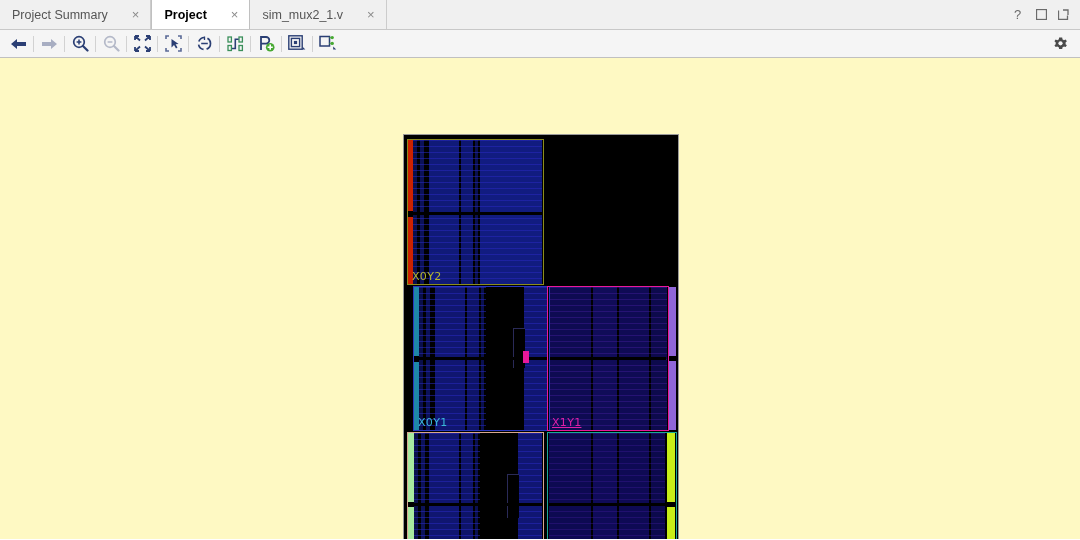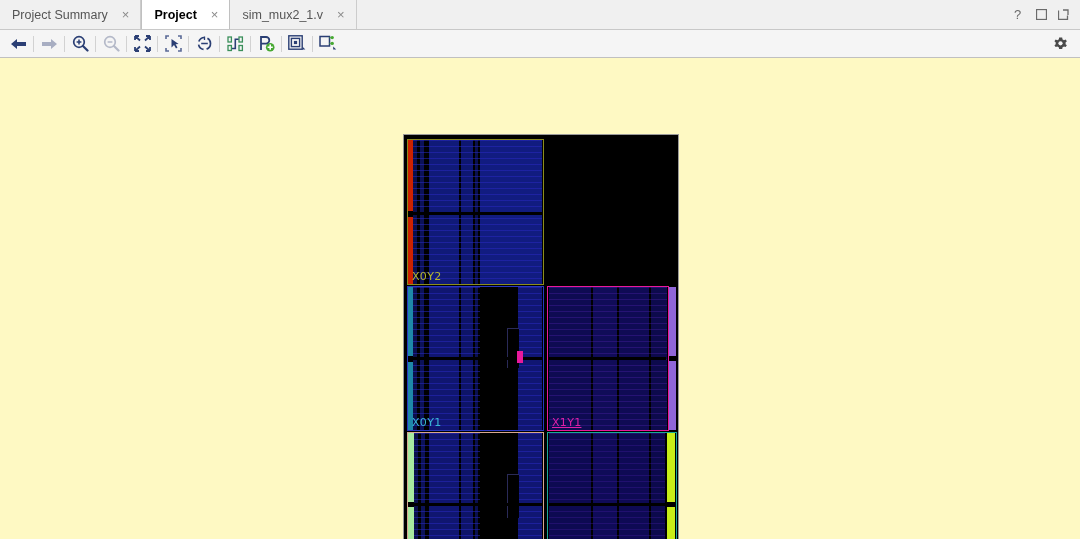--- a/index.html
+++ b/index.html
@@ -22,20 +22,21 @@
   .tab {
     display: flex;
     align-items: center;
     padding: 0 9px 0 12px;
     font-size: 12.5px;
     color: #555;
     border-right: 1px solid #ccc;
     background: #f0f0f0;
     cursor: default;
     white-space: nowrap;
+    gap: 10px;
   }
   .tab.active {
     background: #ffffff;
     color: #000;
     font-weight: bold;
     border-right: 1px solid #c0c0c0;
     border-left: 1px solid #c0c0c0;
   }
   .tab .lbl { margin-right: 12px; }
   .tab .x {
@@ -304,21 +305,21 @@
       <div style="position:absolute; left:1px; top:73px; width:136px; height:3px; background:#000; z-index:3;"></div>
 
       <div class="stripe" style="left:1px; top:1px; width:5px; height:144px; background:#cc2200;"></div>
       <div style="position:absolute; left:1px; top:72px; width:5px; height:6px; background:#000; z-index:5;"></div>
 
       <div style="position:absolute; inset:0; border:1px solid #8c8c1e; z-index:7;"></div>
       <div class="label" style="color:#b5b530;">X0Y2</div>
     </div>
 
 
-    <div class="tile" style="left:3px; top:151px; width:137px; height:145px;">
+    <div class="tile" style="left:9px; top:151px; width:137px; height:145px;">
       <div class="fabric" style="background:#000;"></div>
       <div style="position:absolute; left:6px; top:1px; width:4px; height:143px; background:#0a0f4a;"></div>
       <div style="position:absolute; left:13px; top:1px; width:4px; height:143px; background:#0c1258;"></div>
       <div style="position:absolute; left:22px; top:1px; width:30px; height:143px; background:#101670;"></div>
       <div style="position:absolute; left:54px; top:1px; width:12px; height:143px; background:#0e1468;"></div>
       <div style="position:absolute; left:68px; top:1px; width:3px; height:143px; background:#0a1050;"></div>
       <div style="position:absolute; left:111px; top:1px; width:24px; height:143px; background:#101672;"></div>
       <div class="cols" style="left:6px; right:2px; top:1px; bottom:1px; width:auto;"></div>
 
       <div style="position:absolute; left:73px; top:1px; width:38px; height:143px; background:#000; z-index:3;"></div>

